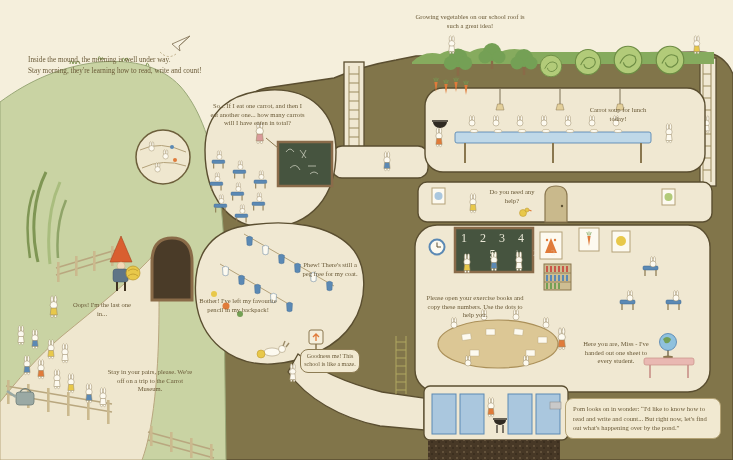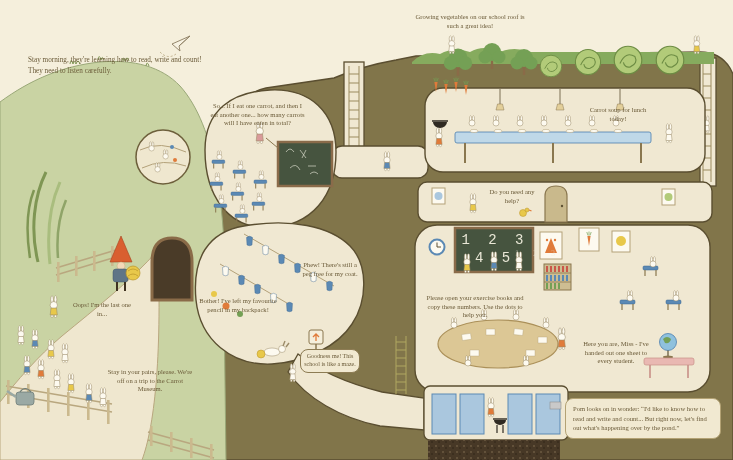--- a/index.html
+++ b/index.html
@@ -1,21 +1,21 @@
 <!DOCTYPE html>
 <html><head>
 <meta charset="utf-8">
 <style>
   html,body{margin:0;padding:0;background:#ddd;}
   .page{position:relative;width:733px;height:460px;background:#f5efdc;overflow:hidden;
         font-family:"Liberation Serif",serif;}
   svg.art{position:absolute;left:0;top:0;}
   .txt{position:absolute;color:#6a5a38;font-size:6.6px;line-height:1.32;text-align:center;}
   .narr{font-size:7.2px;line-height:1.5;text-align:left;}
-  .chalk{font-family:Liberation Mono, monospace;color:#e9e7d6;font-size:14px;letter-spacing:5px;}
+  .chalk{font-family:Liberation Serif, serif;color:#e9e7d6;font-size:12px;letter-spacing:5px;}
   .chalk2{font-family:Liberation Serif, serif;color:rgba(233,231,214,0.45);font-size:8px;letter-spacing:6px;margin-left:48px;}
   .bubble{position:absolute;background:#f1e9d1;border:1px solid #8d7c54;border-radius:8px;padding:3px 2px;}
   .pombox{position:absolute;background:#f1e9d1;border:1px solid #b3a274;border-radius:8px;padding:5px 7px;}
   .pombox .txt-inner{color:#6a5a38;font-size:6.6px;line-height:1.45;text-align:left;}
 </style>
 </head>
 <body>
 
 <div class="page">
 
@@ -380,22 +380,22 @@
     <use href="#car" transform="translate(436,82)"></use>
     <use href="#car" transform="translate(446,84)"></use>
     <use href="#car" transform="translate(456,82)"></use>
     <use href="#car" transform="translate(466,85)"></use>
     <use href="#rb" transform="translate(447,36) scale(0.95)" color="#fdfaf0"></use>
     <use href="#rb" transform="translate(692,36) scale(0.95)" color="#e8c84a"></use>
   </g>
 </svg>
 
 <div class="txt narr" style="left:28px;top:55px;width:228px;">
+  <div>Inside the mound, the morning is well under way.</div>
   <div>Stay morning, they're learning how to read, write and count!</div>
-  <div>They need to listen carefully.</div>
 </div>
 
 <div class="txt" style="left:415px;top:13px;width:110px;">Growing vegetables on our school roof is such a great idea!</div>
 <div class="txt" style="left:209px;top:102px;width:97px;">So... If I eat one carrot, and then I eat another one... how many carrots will I have eaten in total?</div>
 <div class="txt" style="left:581px;top:106px;width:74px;">Carrot soup for lunch today!</div>
 <div class="txt" style="left:487px;top:188px;width:50px;">Do you need any help?</div>
 <div class="txt" style="left:299px;top:261px;width:62px;">Phew! There's still a peg free for my coat.</div>
 <div class="txt" style="left:199px;top:297px;width:78px;">Bother! I've left my favourite pencil in my backpack!</div>
 <div class="txt" style="left:423px;top:294px;width:104px;">Please open your exercise books and copy these numbers. Use the dots to help you.</div>
 <div class="txt" style="left:70px;top:301px;width:64px;">Oops! I'm the last one in...</div>

